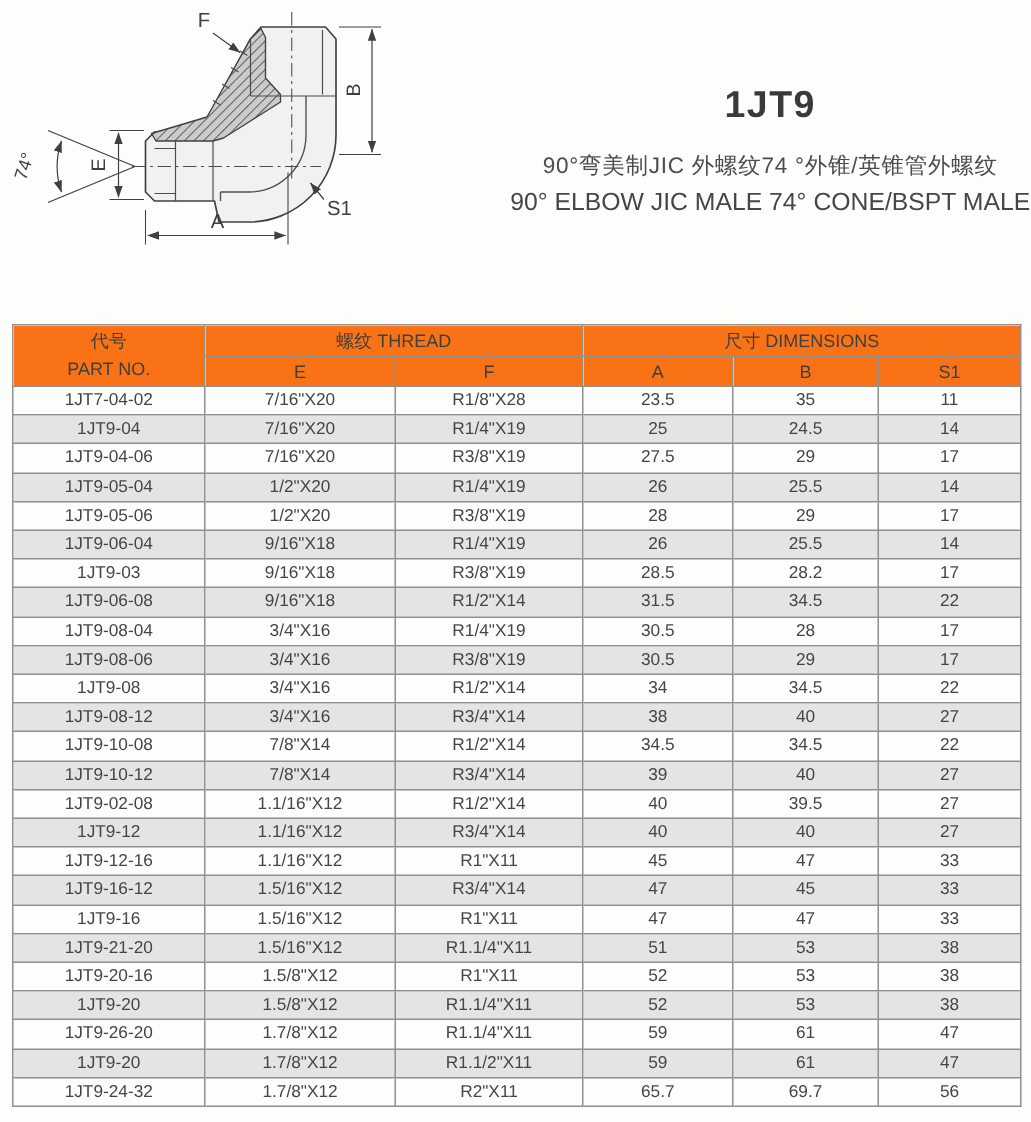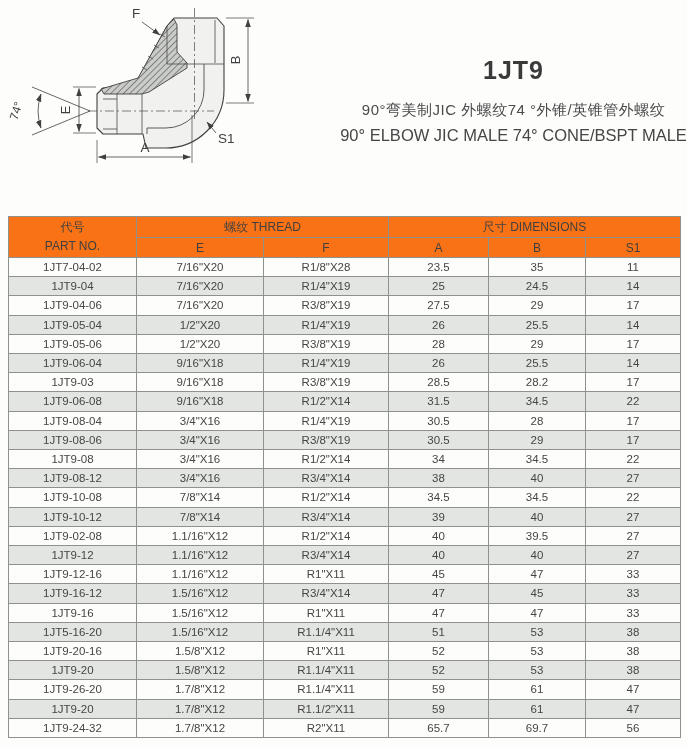--- a/index.html
+++ b/index.html
@@ -269,21 +269,21 @@
           </tr>
           <tr>
             <td>1JT9-16</td>
             <td>1.5/16"X12</td>
             <td>R1"X11</td>
             <td>47</td>
             <td>47</td>
             <td>33</td>
           </tr>
           <tr class="shade">
-            <td>1JT5-16-20</td>
+            <td>1JT9-21-20</td>
             <td>1.5/16"X12</td>
             <td>R1.1/4"X11</td>
             <td>51</td>
             <td>53</td>
             <td>38</td>
           </tr>
           <tr>
             <td>1JT9-20-16</td>
             <td>1.5/8"X12</td>
             <td>R1"X11</td>

